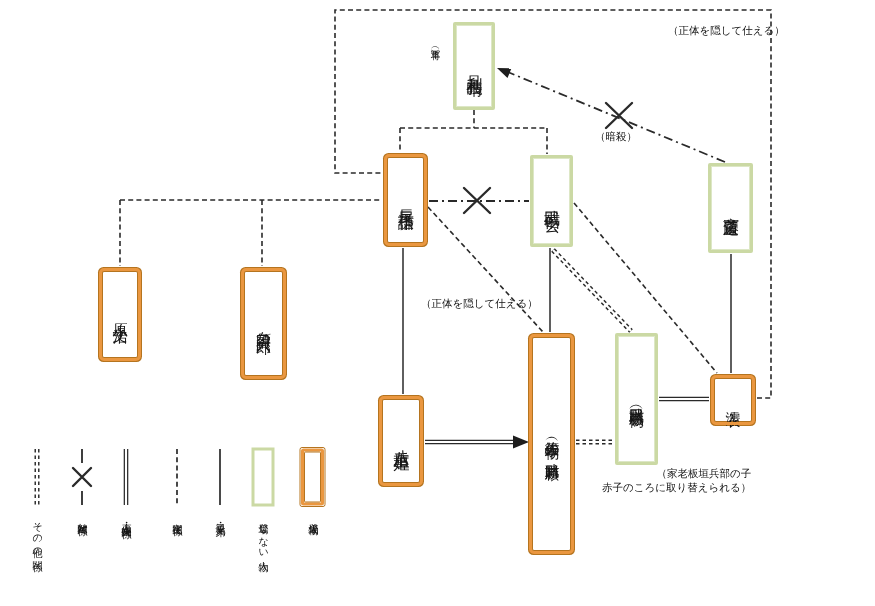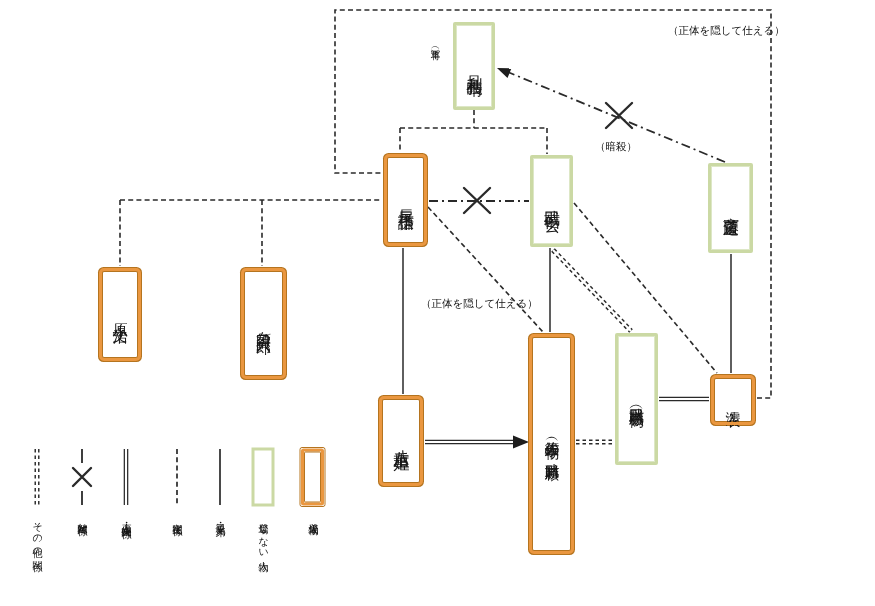--- a/index.html
+++ b/index.html
@@ -135,22 +135,26 @@
   </div>
   <div class="cbox box-green" style="left:615px;top:333px;width:43px;height:132px;">
     <span class="vtext" style="font-size:15px;letter-spacing:1px;">武田勝頼（偽）</span>
   </div>
   <div class="cbox box-orange" style="left:714px;top:378px;width:38px;height:44px;">
     <span class="vtext" style="font-size:15px;letter-spacing:1px;">濡衣</span>
   </div>
 
   <div class="note-v" style="left:431px;top:43px;">（将軍）</div>
   <div class="note" style="left:668px;top:24px;">（正体を隠して仕える）</div>
-  <div class="note" style="left:595px;top:140px;">（暗殺）</div>
+  <div class="note" style="left:595px;top:130px;">（暗殺）</div>
   <div class="note" style="left:421px;top:297px;">（正体を隠して仕える）</div>
+  <div class="note" style="left:589px;top:467px;">
+    <span>（家老板垣兵部の子</span>
+    <span class="indent">赤子のころに取り替えられる）</span>
+  </div>
 
   <div class="legend-item" style="left:15px;">
     <svg class="legend-sym" width="44" height="62">
       <line x1="22" y1="3" x2="22" y2="59" stroke="#2a2a2a" stroke-width="5" stroke-dasharray="3.5 3"></line>
       <line x1="22" y1="3" x2="22" y2="59" stroke="#ffffff" stroke-width="2.1"></line>
     </svg>
     <span class="legend-label">その他の関係</span>
   </div>
   <div class="legend-item" style="left:60px;">
     <svg class="legend-sym" width="44" height="62">

